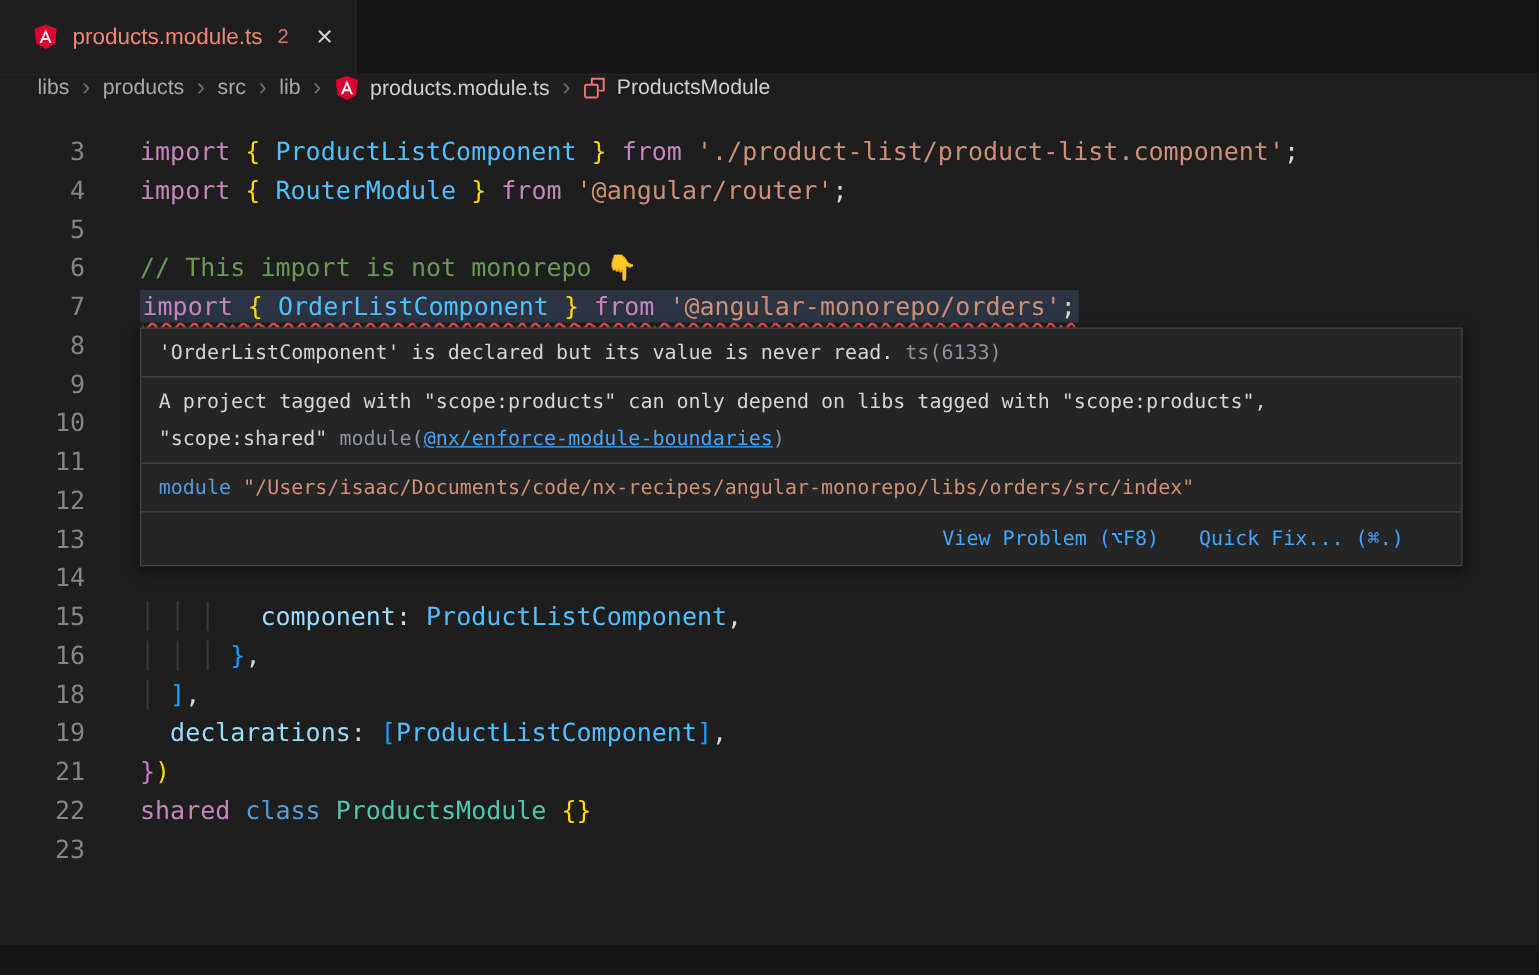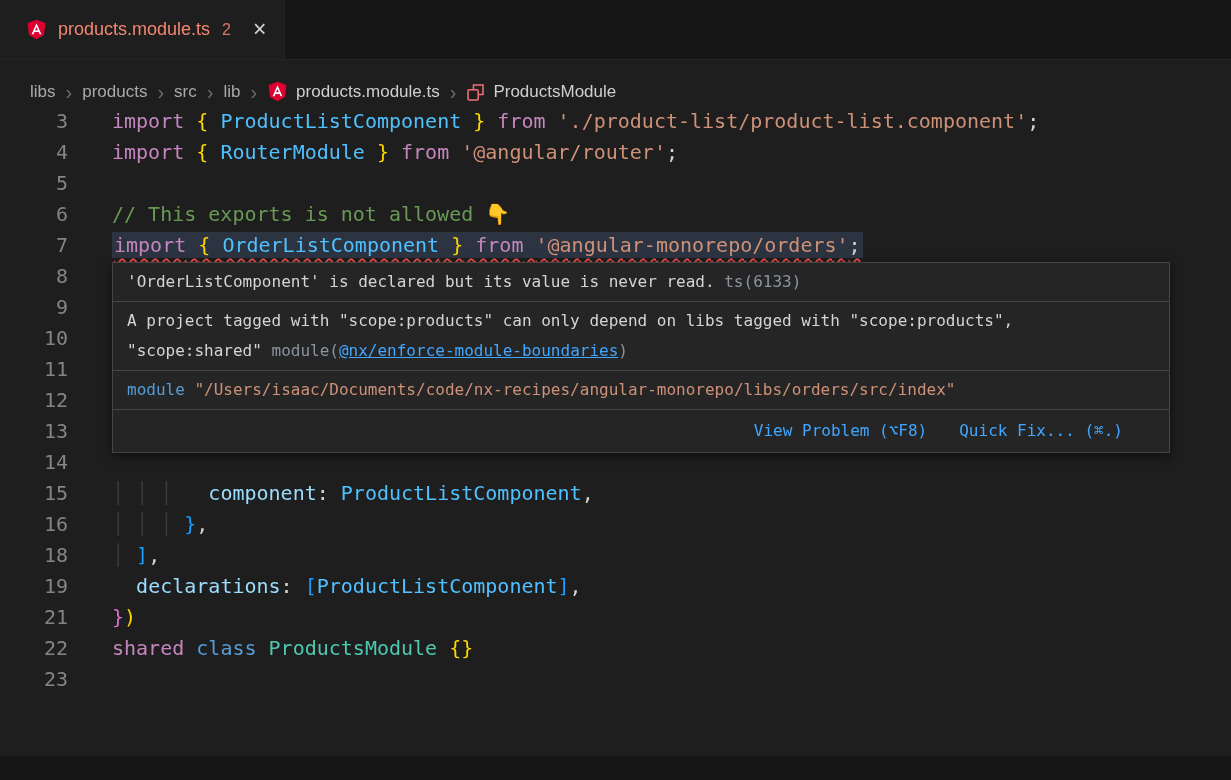--- a/index.html
+++ b/index.html
@@ -16,21 +16,21 @@
 
   
   .tabbar{height:60px;background:var(--shell-bg);display:flex;align-items:stretch;border-bottom:1px solid #252525;flex:none;}
   .tab{background:var(--editor-bg);display:flex;align-items:center;padding:0 18px 0 26px;gap:10px;border-right:1px solid #252525;cursor:pointer;}
   .tab-icon{width:22px;height:22px;display:flex;align-items:center;}
   .tab-title{color:var(--error-fg);font-size:18px;}
   .tab-badge{color:var(--error-fg);font-size:16px;opacity:.85;margin-left:2px;}
   .tab-close{color:#D0D0D0;font-size:23px;margin-left:12px;cursor:pointer;line-height:1;}
 
   
-  .breadcrumbs{height:42px;background:var(--editor-bg);display:flex;align-items:flex-end;padding-left:30px;font-size:17px;color:#A9A9A9;flex:none;}
+  .breadcrumbs{height:42px;background:var(--editor-bg);display:flex;align-items:flex-start;padding-left:30px;font-size:17px;color:#A9A9A9;flex:none;}
   .bc-item{display:flex;align-items:center;gap:8px;cursor:pointer;}
   .bc-item.bright{color:#CFCFCF;}
   .bc-sep{margin:0 10px;color:#6E6E6E;font-size:20px;line-height:1;}
   .bc-icon{display:flex;align-items:center;}
 
   
   .editor{position:relative;flex:1;background:var(--editor-bg);padding-top:4px;
     font-family:"DejaVu Sans Mono",monospace;font-size:20px;line-height:31px;color:var(--plain);}
   .line{display:flex;height:31px;}
   .line.current{background:rgba(255,255,255,0.04);}
@@ -127,21 +127,21 @@
         <div class="line">
           <div class="gutter">4</div>
           <div class="code"><span class="tk-kw">import</span><span class="tk-p"> </span><span class="tk-b1">{</span><span class="tk-p"> </span><span class="tk-typ">RouterModule</span><span class="tk-p"> </span><span class="tk-b1">}</span><span class="tk-p"> </span><span class="tk-kw">from</span><span class="tk-p"> </span><span class="tk-str">'@angular/router'</span><span class="tk-p">;</span></div>
         </div>
         <div class="line">
           <div class="gutter">5</div>
           <div class="code"></div>
         </div>
         <div class="line">
           <div class="gutter">6</div>
-          <div class="code"><span class="tk-cmt">// This exports is not allowed </span><span class="tk-emoji">👇</span></div>
+          <div class="code"><span class="tk-cmt">// This import is not monorepo </span><span class="tk-emoji">👇</span></div>
         </div>
         <div class="line">
           <div class="gutter">7</div>
           <div class="code"><span class="error-stmt"><span class="tk-kw">import</span><span class="tk-p"> </span><span class="tk-b1">{</span><span class="tk-p"> </span><span class="tk-typ">OrderListComponent</span><span class="tk-p"> </span><span class="tk-b1">}</span><span class="tk-p"> </span><span class="tk-kw">from</span><span class="tk-p"> </span><span class="tk-str">'@angular-monorepo/orders'</span><span class="tk-p">;</span></span></div>
         </div>
         <div class="line">
           <div class="gutter">8</div>
           <div class="code"></div>
         </div>
         <div class="line">

